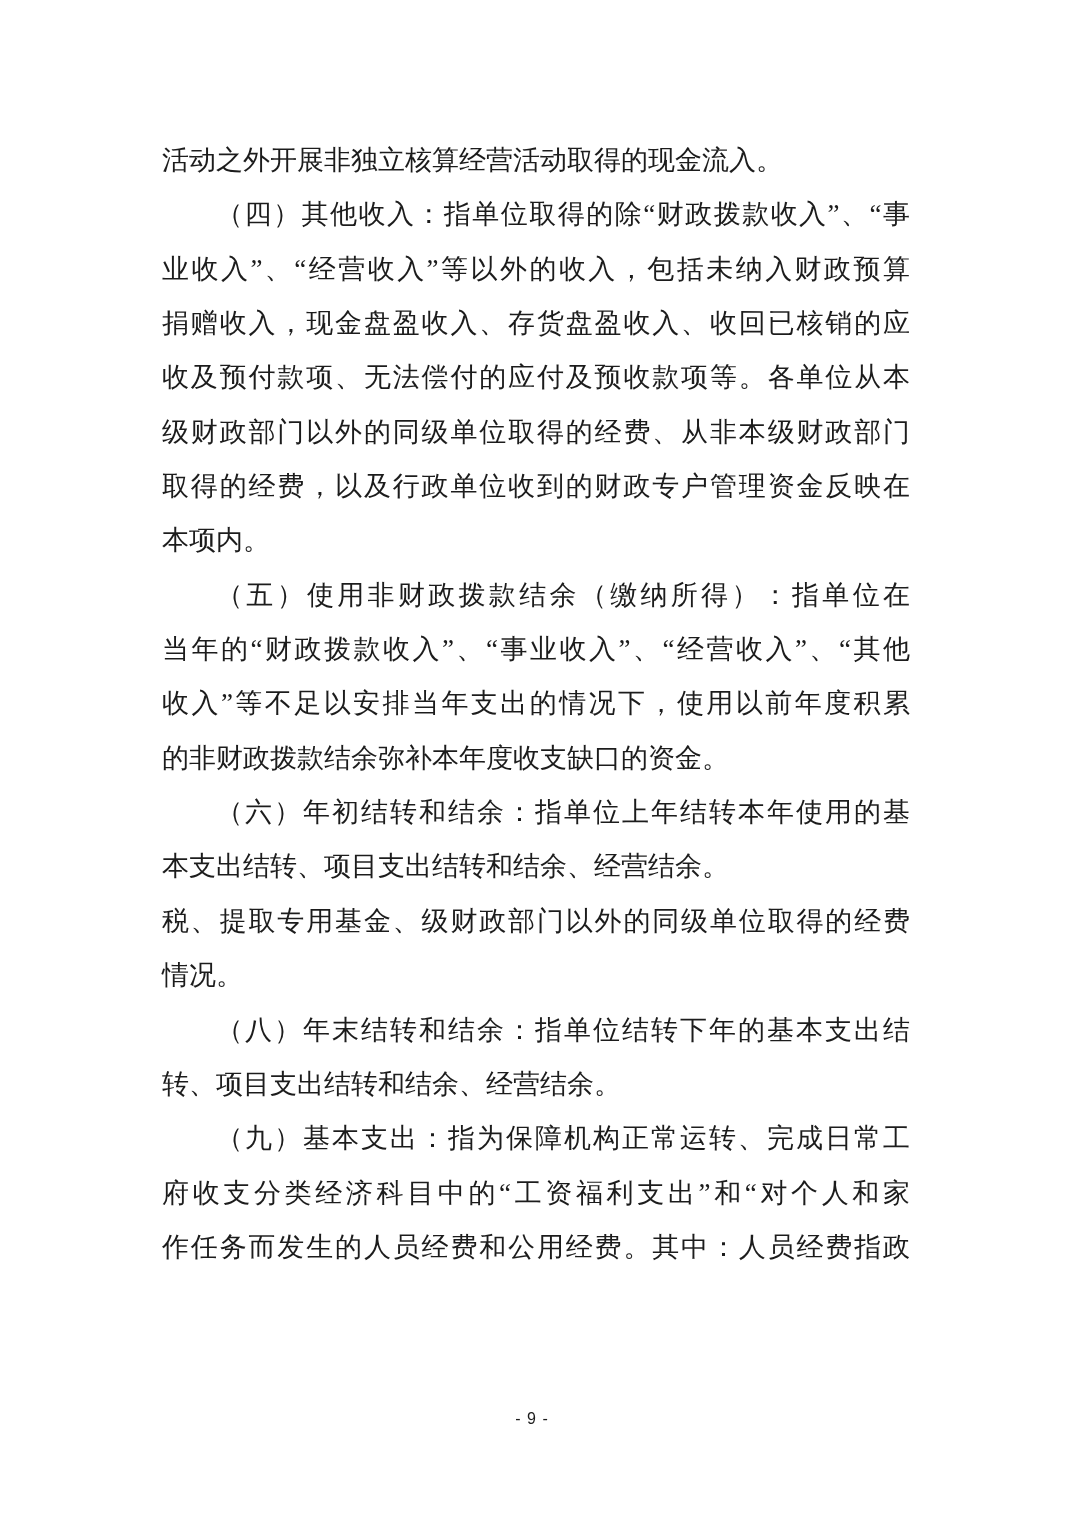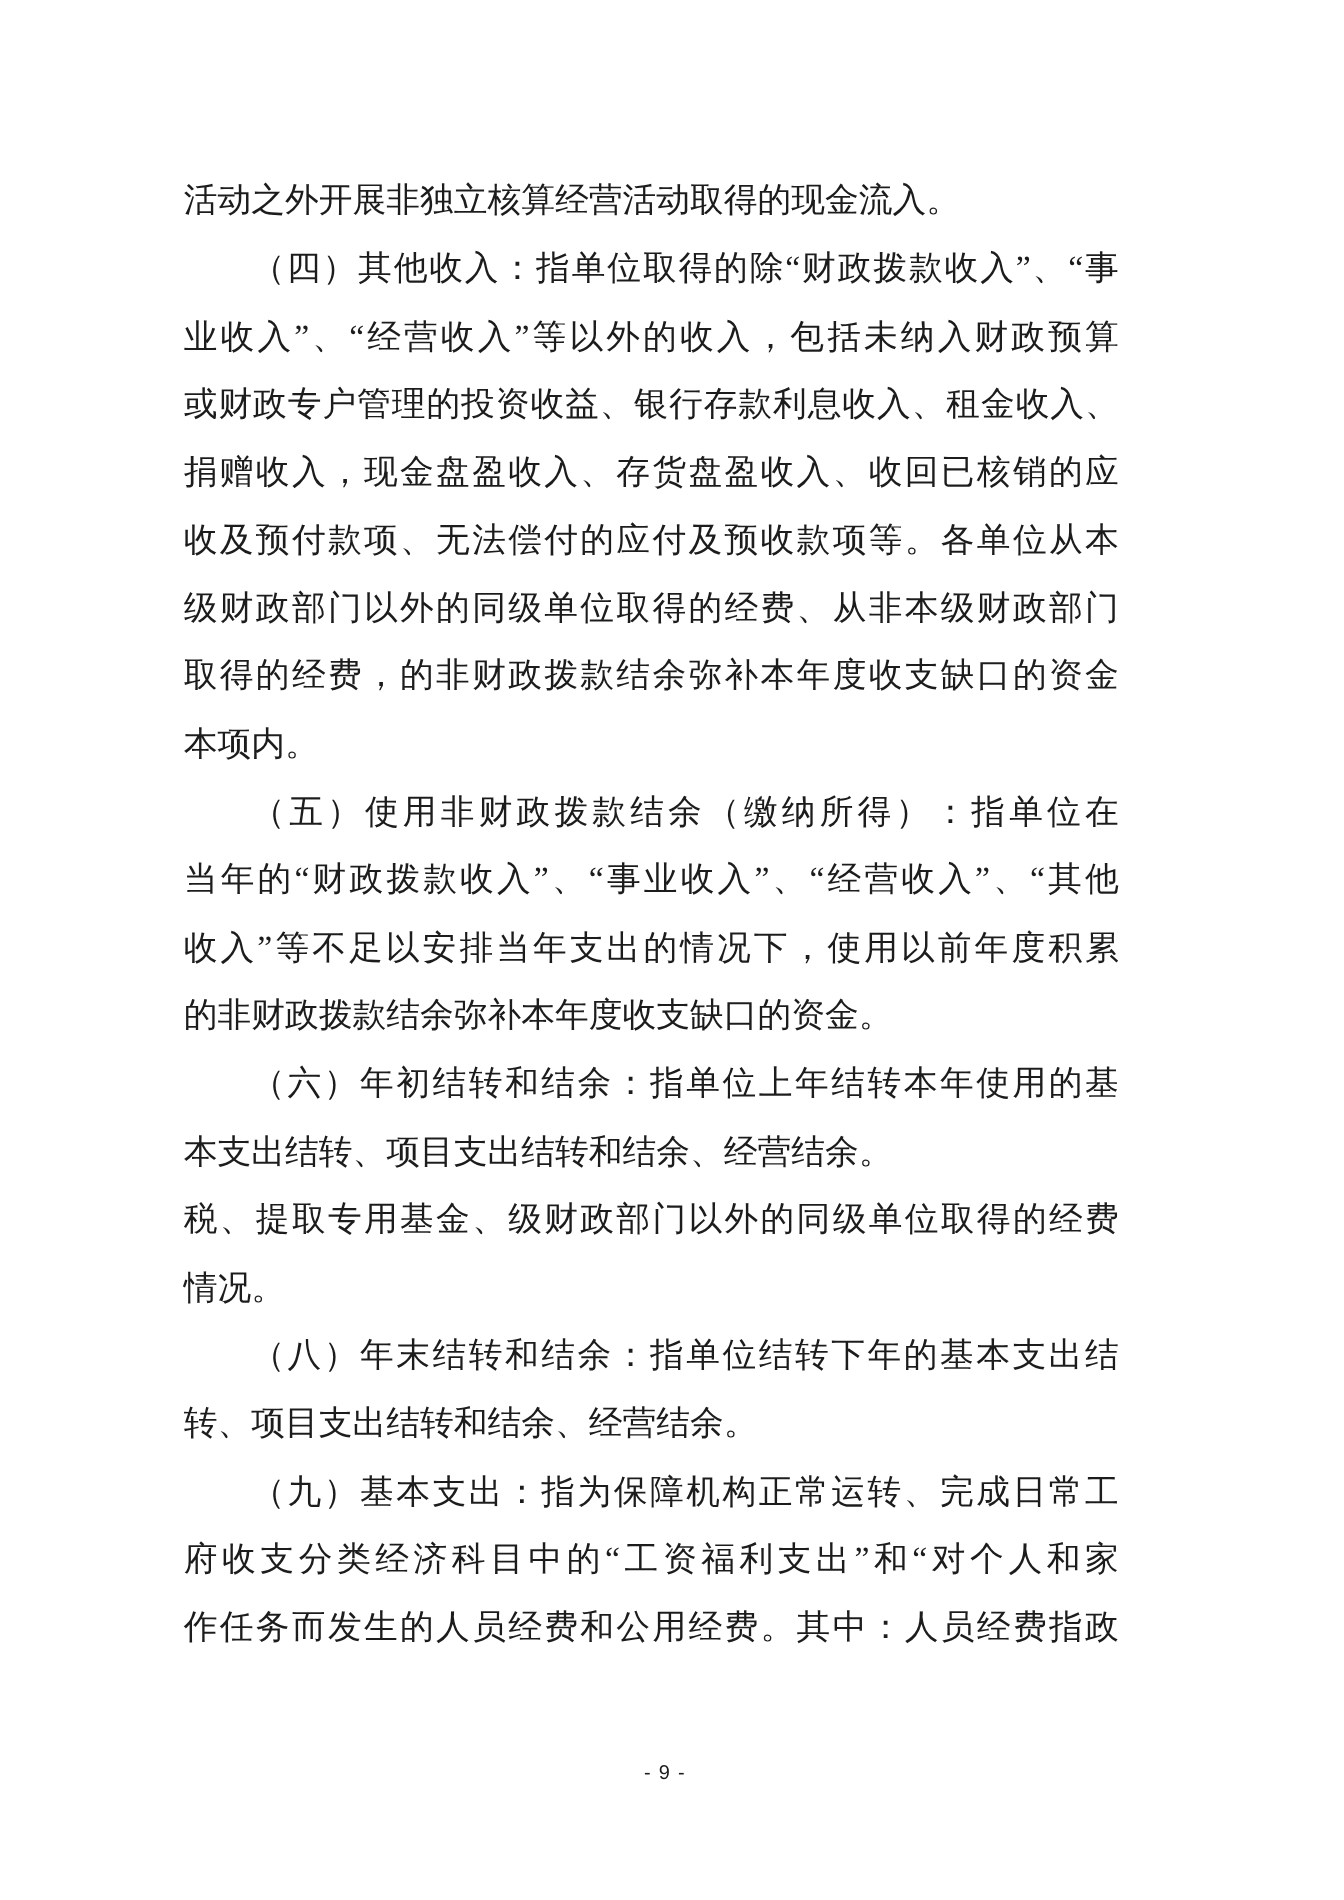--- a/index.html
+++ b/index.html
@@ -7,21 +7,21 @@
   .page {
     position: relative;
     width: 1075px;
     height: 1520px;
     background: #ffffff;
     overflow: hidden;
     font-family: "Liberation Serif", "DejaVu Serif", serif;
   }
   .doc-body {
     position: absolute;
-    left: 147px;
+    left: 162px;
     top: 133px;
     width: 748px;
   }
   .line {
     height: 54.35px;
     line-height: 54.35px;
     font-size: 27px;
     color: #1c1c1c;
     text-align: left;
     overflow: visible;
@@ -50,25 +50,24 @@
   }
 </style>
 </head>
 <body>
 
 <div class="page">
   <div class="doc-body">
       <div class="line"><span class="seg">活动之外开展非独立核算经营活动取得的现金流入。</span></div>
       <div class="line indent full"><span class="seg bold">（四）其他收入：</span><span class="seg">指单位取得的除“财政拨款收入”、“事</span></div>
       <div class="line full"><span class="seg">业收入”、“经营收入”等以外的收入，包括未纳入财政预算</span></div>
-      <div class="line full"><span class="seg">或财政专户管理的投资收益、银行存款利息收入、租金收入、</span></div>
       <div class="line full"><span class="seg">捐赠收入，现金盘盈收入、存货盘盈收入、收回已核销的应</span></div>
       <div class="line full"><span class="seg">收及预付款项、无法偿付的应付及预收款项等。各单位从本</span></div>
       <div class="line full"><span class="seg">级财政部门以外的同级单位取得的经费、从非本级财政部门</span></div>
-      <div class="line full"><span class="seg">取得的经费，的非财政拨款结余弥补本年度收支缺口的资金</span></div>
+      <div class="line full"><span class="seg">取得的经费，以及行政单位收到的财政专户管理资金反映在</span></div>
       <div class="line"><span class="seg">本项内。</span></div>
       <div class="line indent full"><span class="seg bold">（五）使用非财政拨款结余（缴纳所得）：</span><span class="seg">指单位在</span></div>
       <div class="line full"><span class="seg">当年的“财政拨款收入”、“事业收入”、“经营收入”、“其他</span></div>
       <div class="line full"><span class="seg">收入”等不足以安排当年支出的情况下，使用以前年度积累</span></div>
       <div class="line"><span class="seg">的非财政拨款结余弥补本年度收支缺口的资金。</span></div>
       <div class="line indent full"><span class="seg bold">（六）年初结转和结余：</span><span class="seg">指单位上年结转本年使用的基</span></div>
       <div class="line"><span class="seg">本支出结转、项目支出结转和结余、经营结余。</span></div>
       <div class="line full"><span class="seg">税、提取专用基金、级财政部门以外的同级单位取得的经费</span></div>
       <div class="line"><span class="seg">情况。</span></div>
       <div class="line indent full"><span class="seg bold">（八）年末结转和结余：</span><span class="seg">指单位结转下年的基本支出结</span></div>

